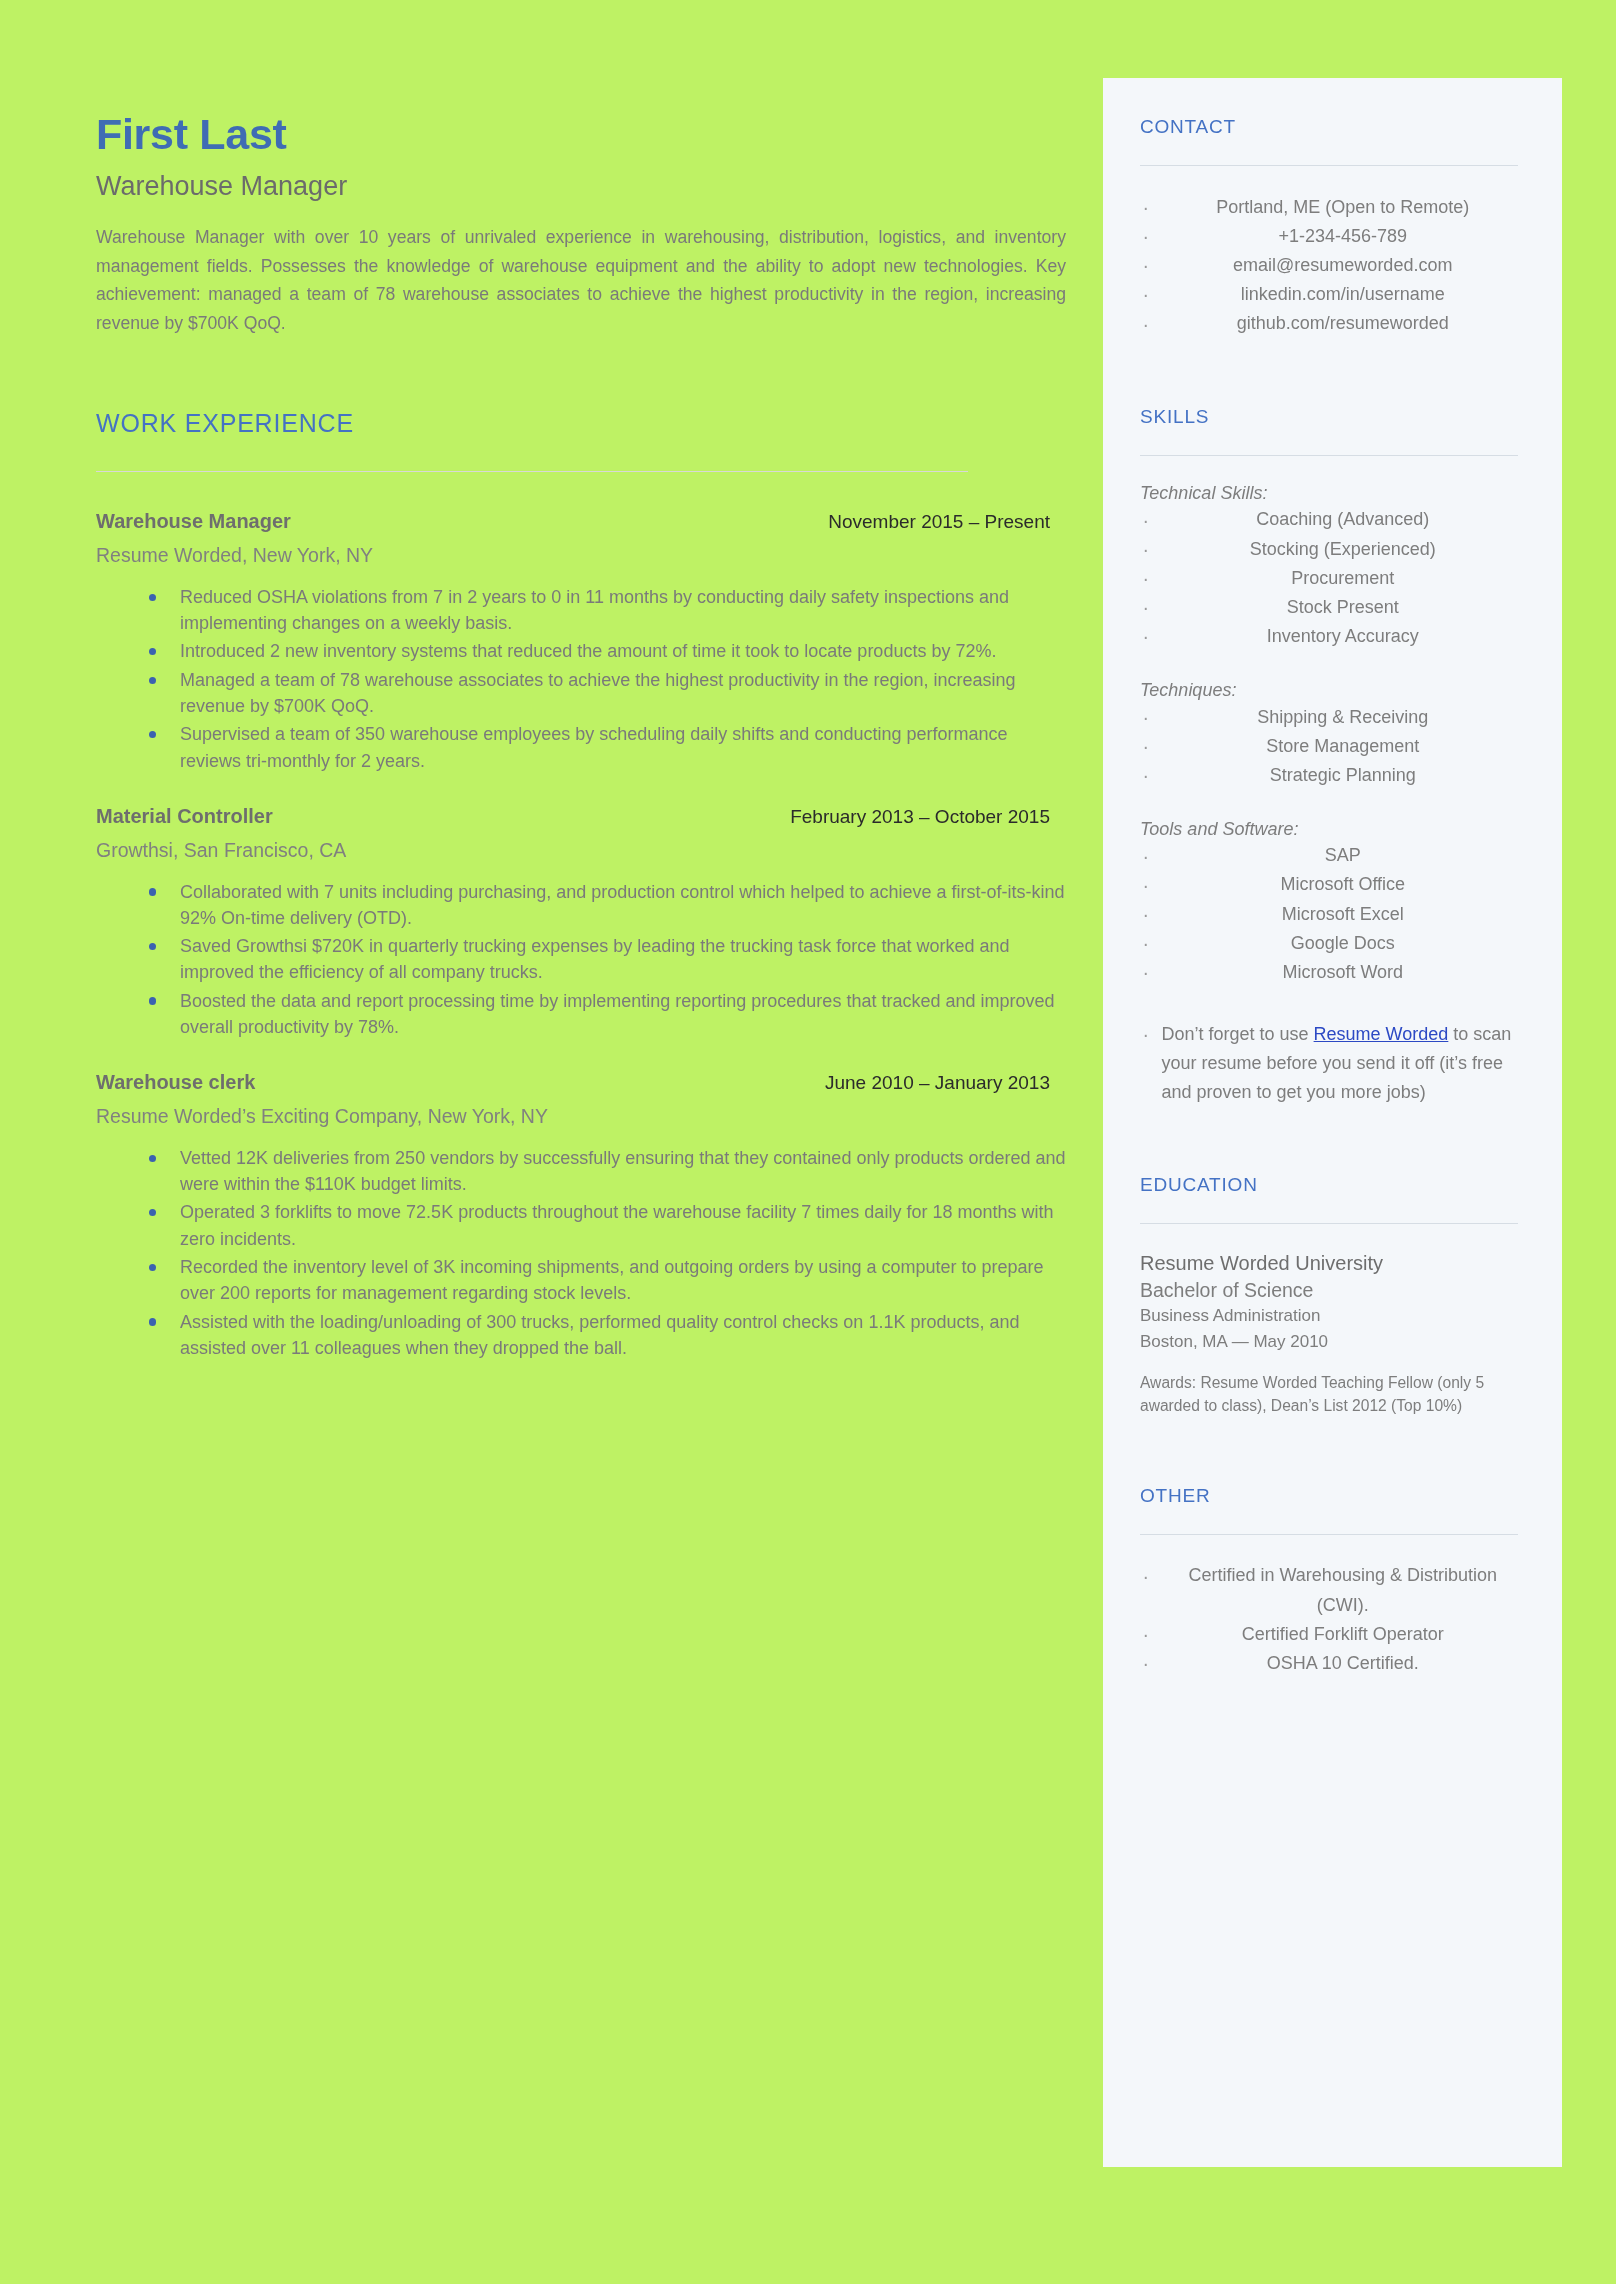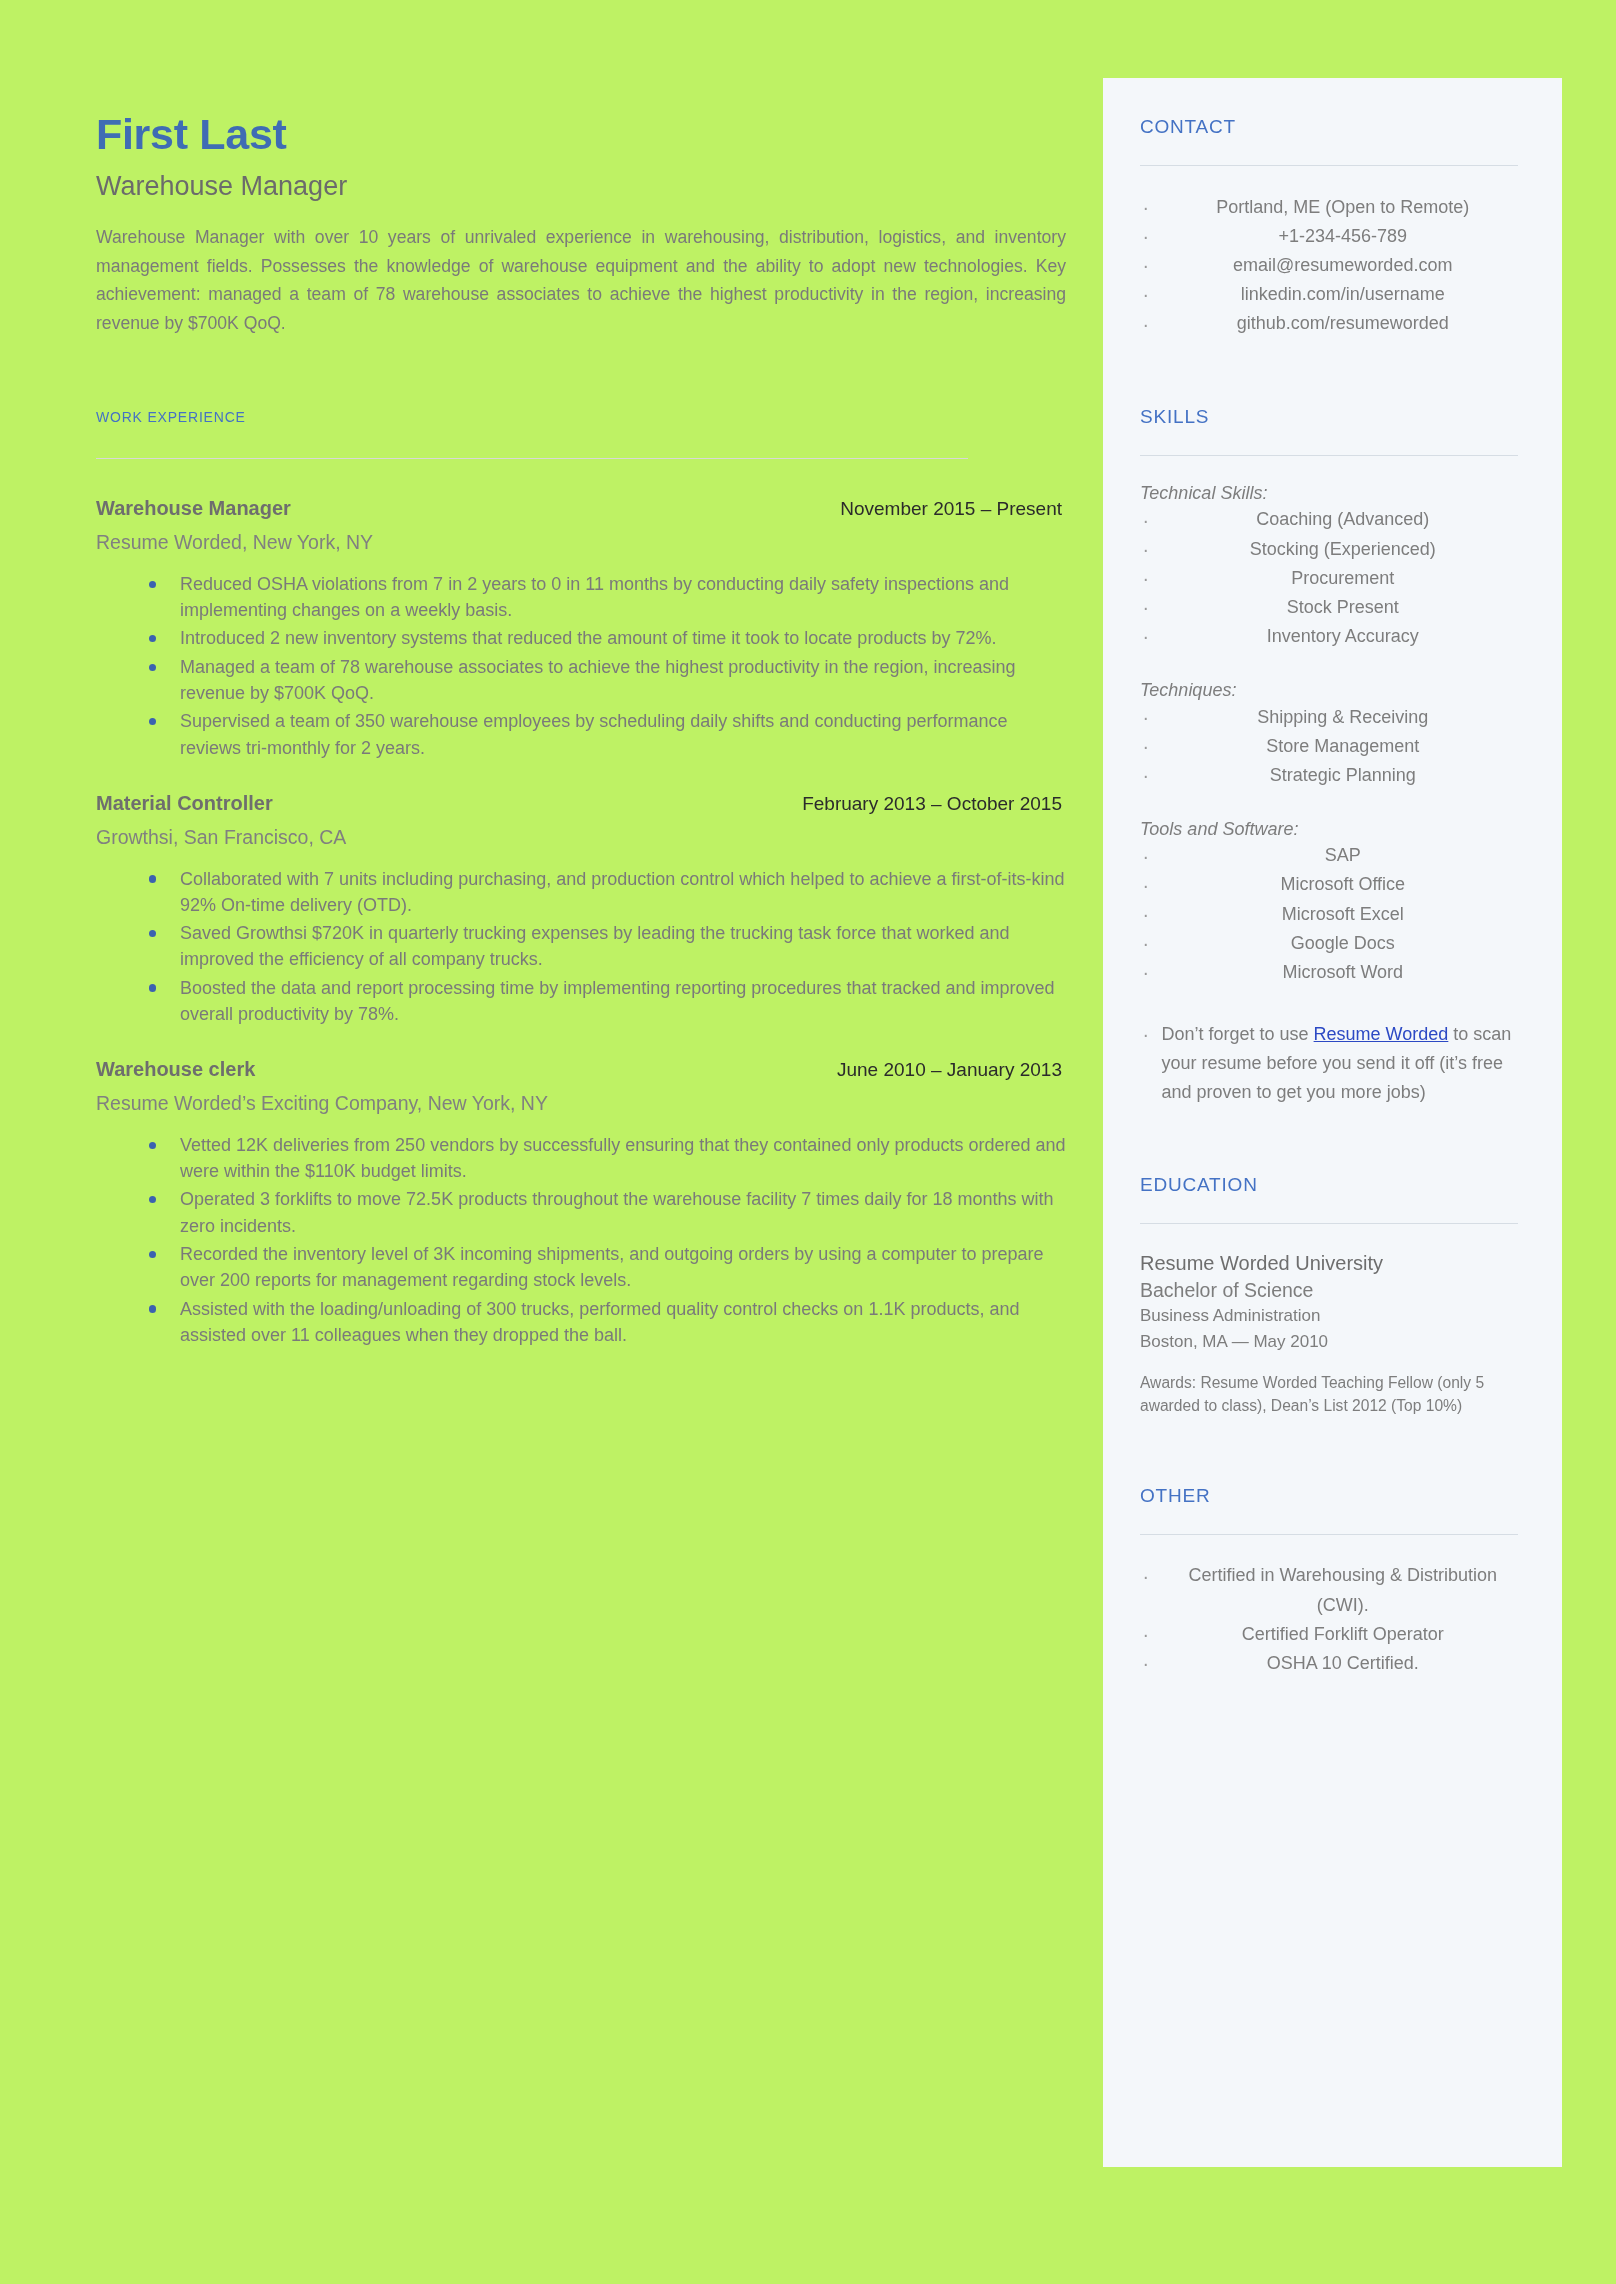--- a/index.html
+++ b/index.html
@@ -56,21 +56,21 @@
   }
   .summary {
     font-size: 17.6px;
     line-height: 1.62;
     color: #7a7a7a;
     text-align: justify;
     margin: 0;
   }
 
   .section-title {
-    font-size: 14px;
+    font-size: 25px;
     color: #4472c4;
     letter-spacing: 0.8px;
     font-weight: 400;
     margin: 0;
   }
   .main-col .section-title { margin-top: 72px; }
   .rule {
     height: 0.7px;
     background: #d8d8d8;
     margin-top: 33px;
@@ -88,21 +88,21 @@
     font-weight: bold;
     color: #6e6e6e;
     position: absolute;
     left: 0;
     top: 0;
   }
   .job-dates {
     font-size: 19px;
     color: #2b2b2b;
     position: absolute;
-    right: 4px;
+    right: 16px;
     top: 1.3px;
     white-space: nowrap;
   }
   .job-company {
     font-size: 19.5px;
     color: #808080;
     margin-top: 7.8px;
   }
 
   ul.bullets {

